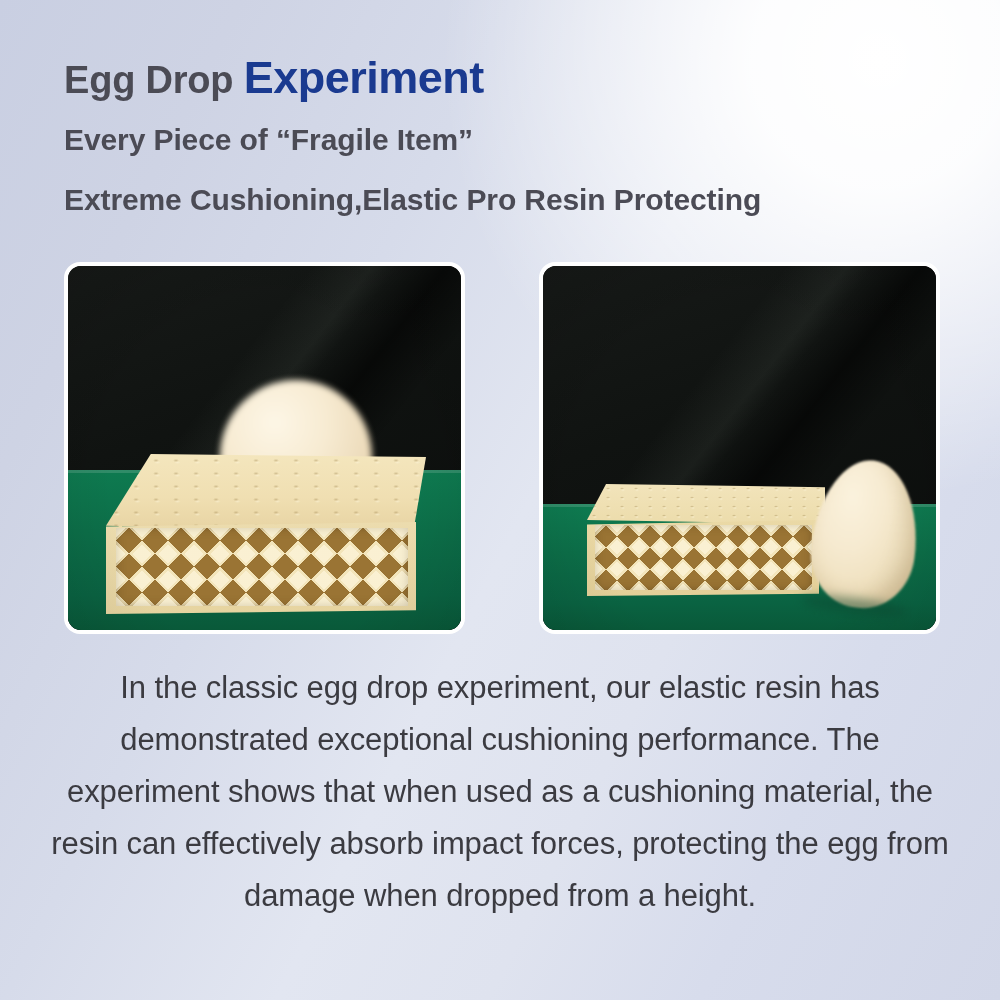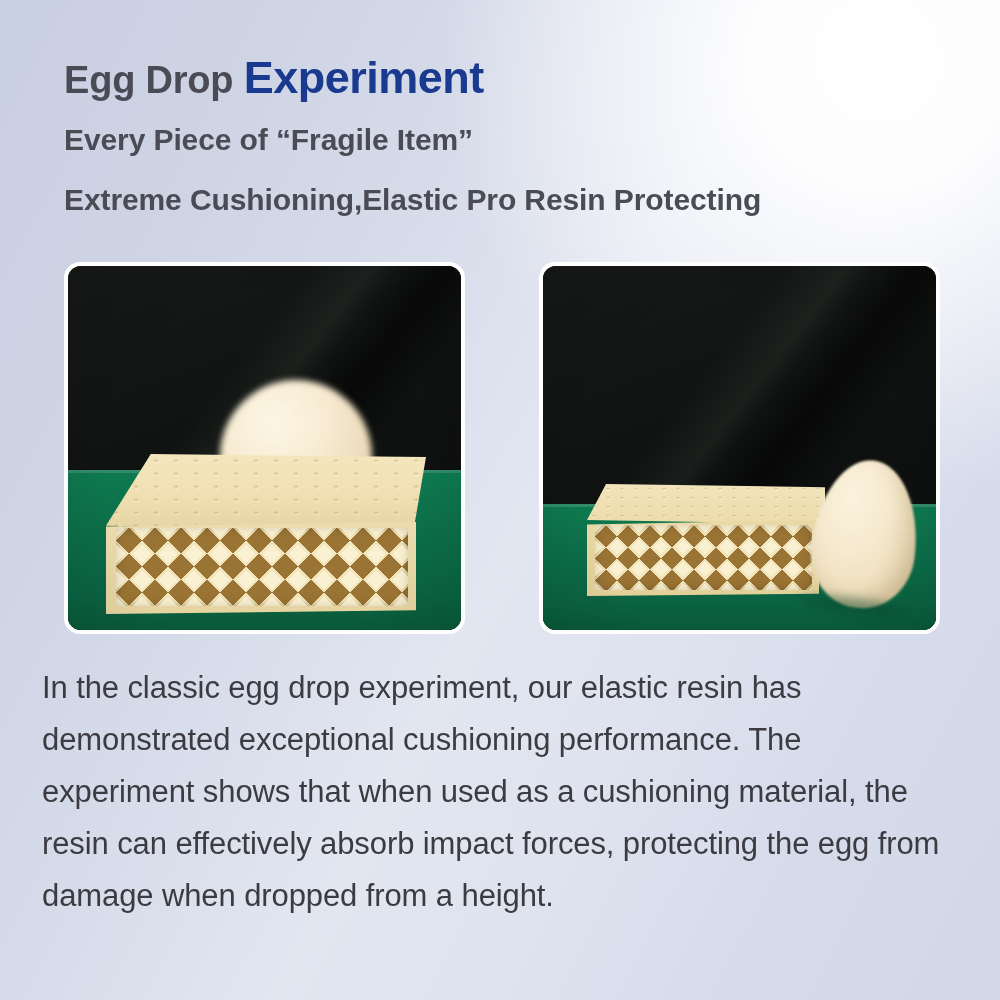--- a/index.html
+++ b/index.html
@@ -290,20 +290,21 @@
     pointer-events: none;
     background: radial-gradient(ellipse at 50% 60%, rgba(0,0,0,0) 55%, rgba(0,0,0,0.12) 100%);
   }
 
   
   .body-copy {
     position: absolute;
     left: 42px;
     top: 662px;
     width: 916px;
+    text-align: center;
     font-size: 31px;
     line-height: 52px;
     color: #3b3b41;
     letter-spacing: -0.1px;
   }
 </style>
 </head>
 <body>
 
 <div class="poster">

